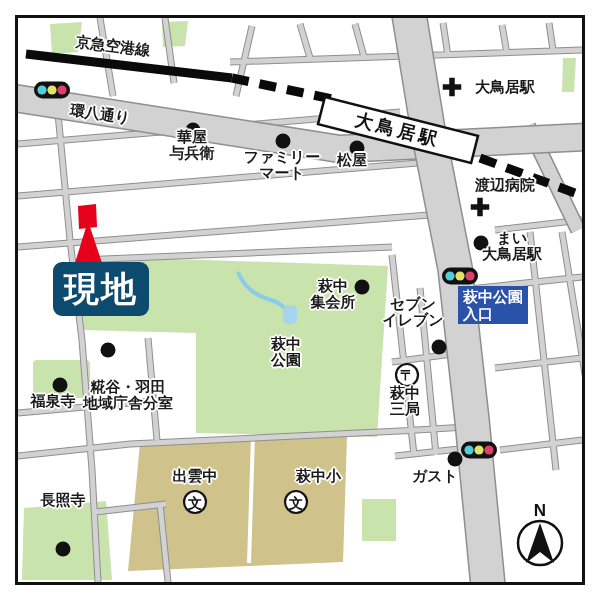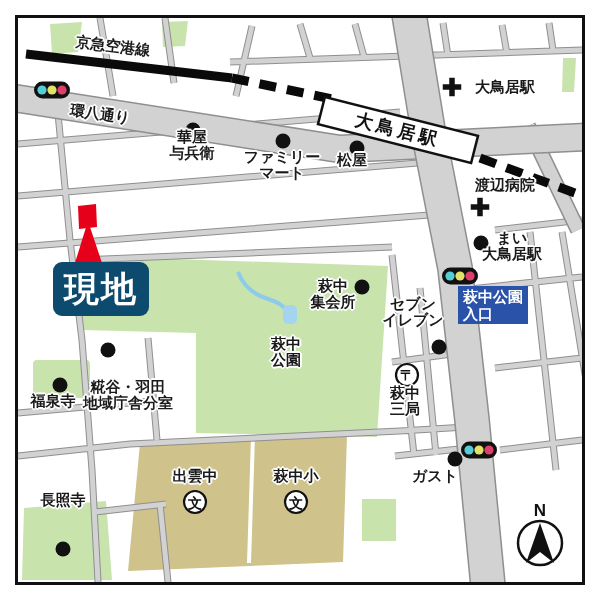--- a/index.html
+++ b/index.html
@@ -146,21 +146,21 @@
 イレブン</div>
   <div class="lbl" style="left:286px;top:336px;">萩中
 公園</div>
   <div class="lbl" style="left:128px;top:356px;margin-top:23px;">糀谷・羽田
 地域庁舎分室</div>
   <div class="lbl" style="left:53px;top:393px;">福泉寺</div>
   <div class="lbl" style="left:405px;top:385px;">萩中
 三局</div>
   <div class="lbl" style="left:435px;top:468px;">ガスト</div>
   <div class="lbl" style="left:195px;top:468px;">出雲中</div>
-  <div class="lbl" style="left:296px;top:468px;">萩中小</div>
+  <div class="lbl" style="left:296px;top:468px;padding-left:45px;">萩中小</div>
   <div class="lbl" style="left:63px;top:492px;">長照寺</div>
   <div class="north">N</div>
   <div class="parksign">萩中公園
 入口</div>
   <div class="genchi">現地</div>
 </div>
 
 </div>
 
 </body></html>

